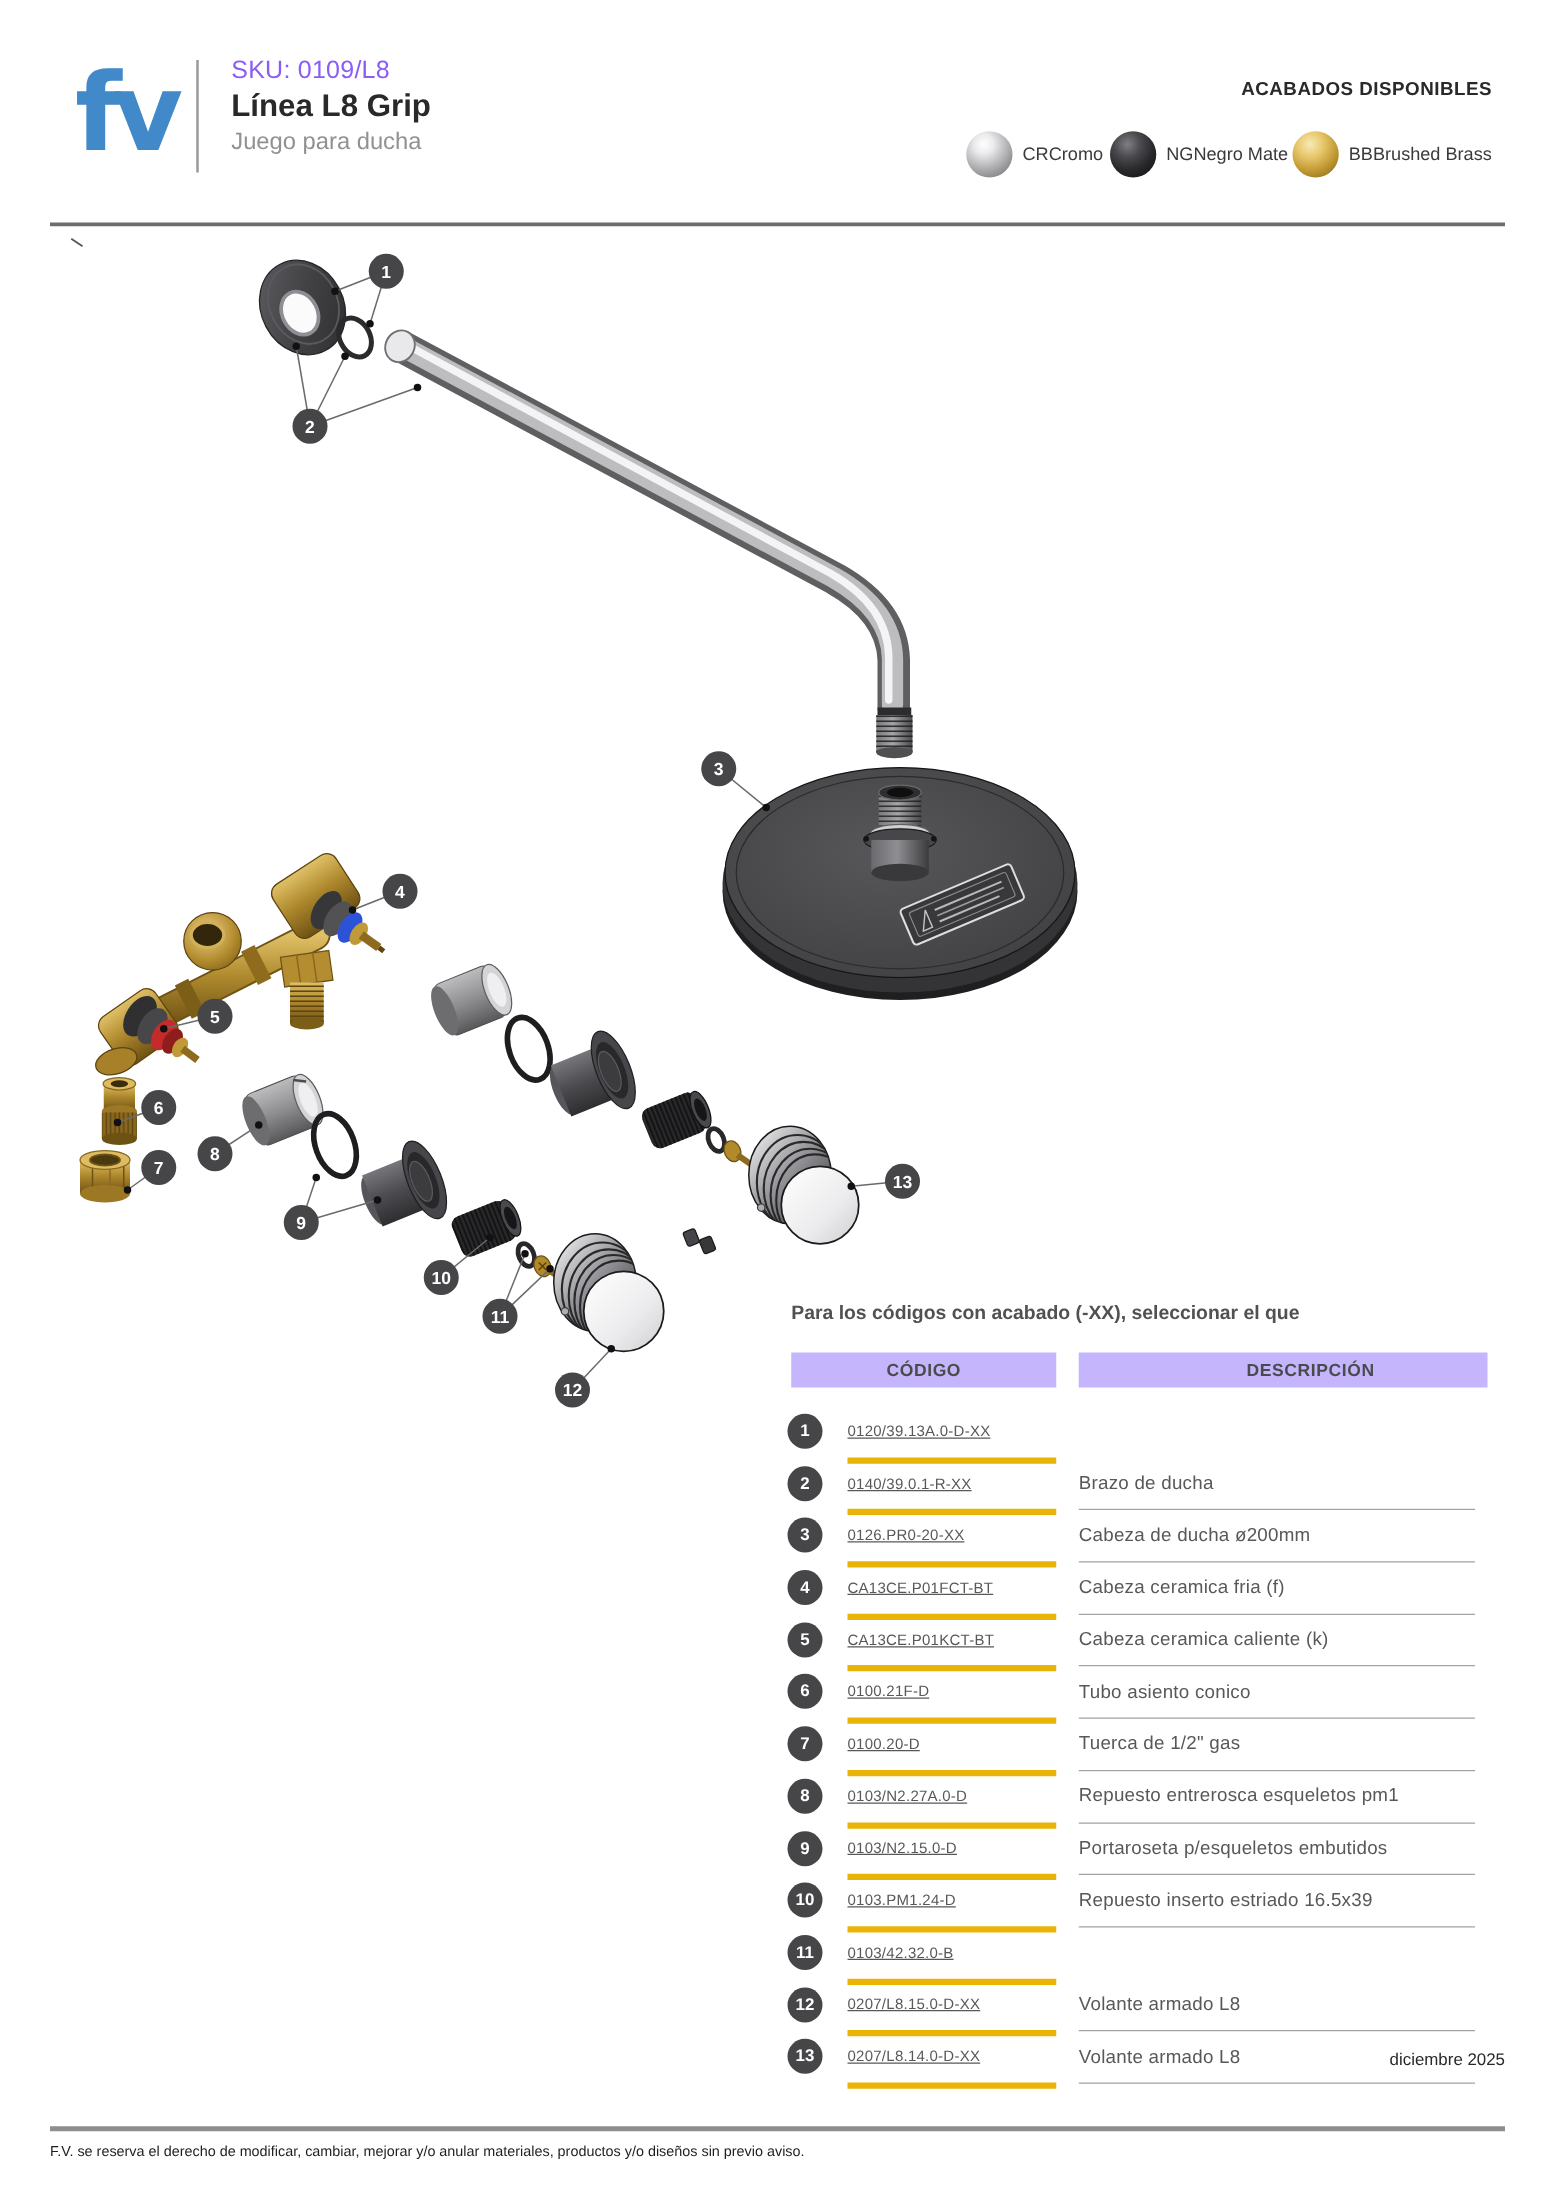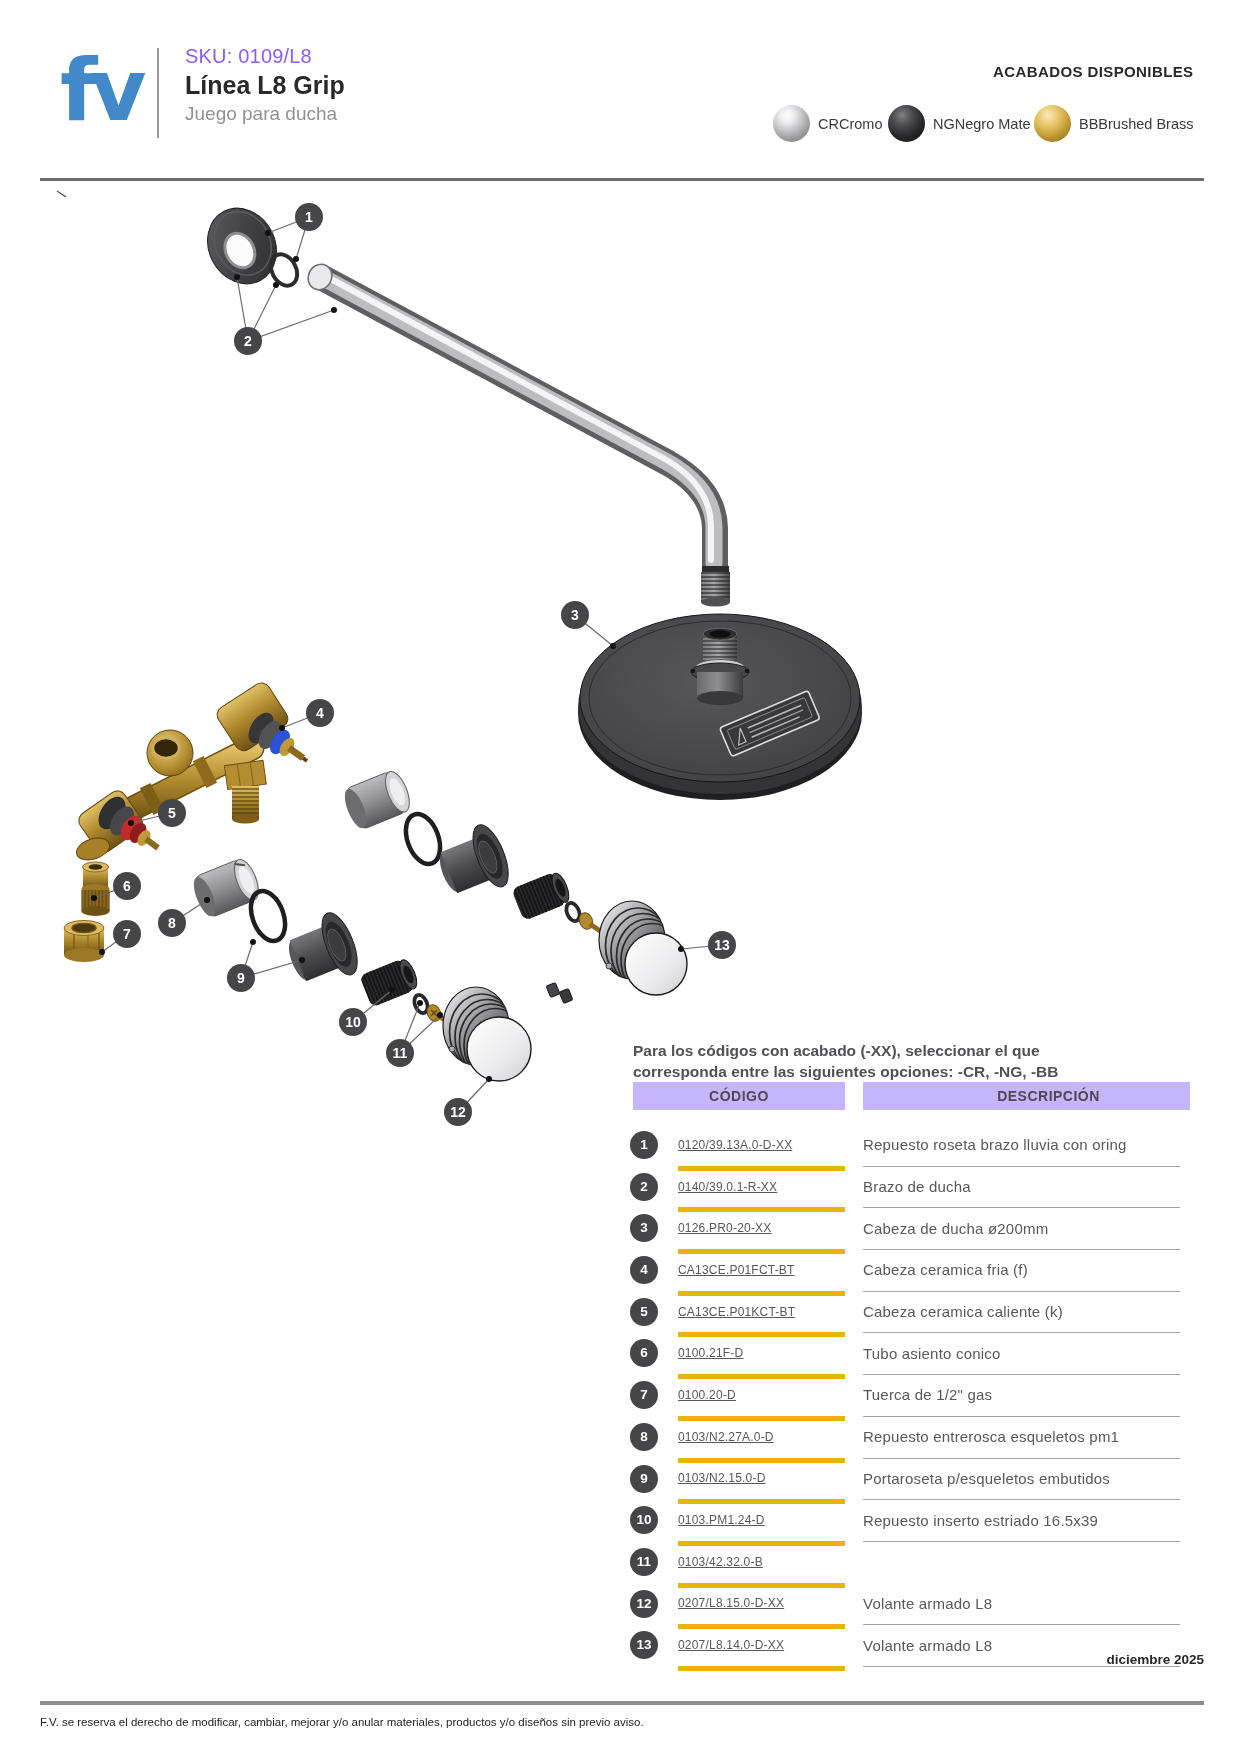--- a/index.html
+++ b/index.html
@@ -40,21 +40,21 @@
   .tbl-row{position:relative;height:41.7px;}
   .row-num{position:absolute;left:0;top:7px;width:28px;height:28px;border-radius:50%;
            background:#464649;color:#fff;font-size:13.5px;font-weight:700;text-align:center;line-height:28px;}
   .row-code{position:absolute;left:48px;top:0;width:167px;height:100%;display:flex;align-items:center;
             font-size:12px;color:#58585a;letter-spacing:.2px;border-bottom:5px solid #eab308;text-decoration:underline;}
   .row-desc{position:absolute;left:233px;top:0;width:317px;height:100%;display:flex;align-items:center;
             font-size:15px;color:#58585a;letter-spacing:.2px;border-bottom:1px solid #a2a2a4;}
   
   .bottom-rule{position:absolute;left:40px;top:1701px;width:1164px;height:4px;background:#8e8e91;}
   .disclaimer{position:absolute;left:40px;top:1716px;font-size:11.5px;color:#1e1e20;}
-  .footer-date{position:absolute;right:38px;top:1640px;font-size:13.5px;font-weight:700;color:#29292b;margin-top:12px;}
+  .footer-date{position:absolute;right:38px;top:1640px;font-size:13.5px;font-weight:400;color:#29292b;}
 </style>
 </head>
 <body>
 
 <div class="page">
 
   <svg class="logo" viewBox="0 0 110 104">
     <text x="2" y="82" font-size="86">fv</text>
   </svg>
   <div class="logo-divider"></div>
@@ -445,32 +445,30 @@
         <text x="458" y="1117">12</text>
       </g>
     <g class="callout">
         <circle cx="722" cy="945" r="14"></circle>
         <text x="722" y="950">13</text>
       </g>
   </svg>
 
   <div class="note">
     <div>Para los códigos con acabado (-XX), seleccionar el que</div>
-    <div>corresponda entre las siguientes opciones: -CR, -NG, -BB</div>
   </div>
 
   <div class="tbl-head">
     <div class="th th-code">CÓDIGO</div>
     <div class="th th-desc">DESCRIPCIÓN</div>
   </div>
   <div class="tbl-rows">
   <div class="tbl-row">
     <span class="row-num">1</span>
     <span class="row-code">0120/39.13A.0-D-XX</span>
-    <span class="row-desc">Repuesto roseta brazo lluvia con oring</span>
   </div>
 
   <div class="tbl-row">
     <span class="row-num">2</span>
     <span class="row-code">0140/39.0.1-R-XX</span>
     <span class="row-desc">Brazo de ducha</span>
   </div>
 
   <div class="tbl-row">
     <span class="row-num">3</span>

